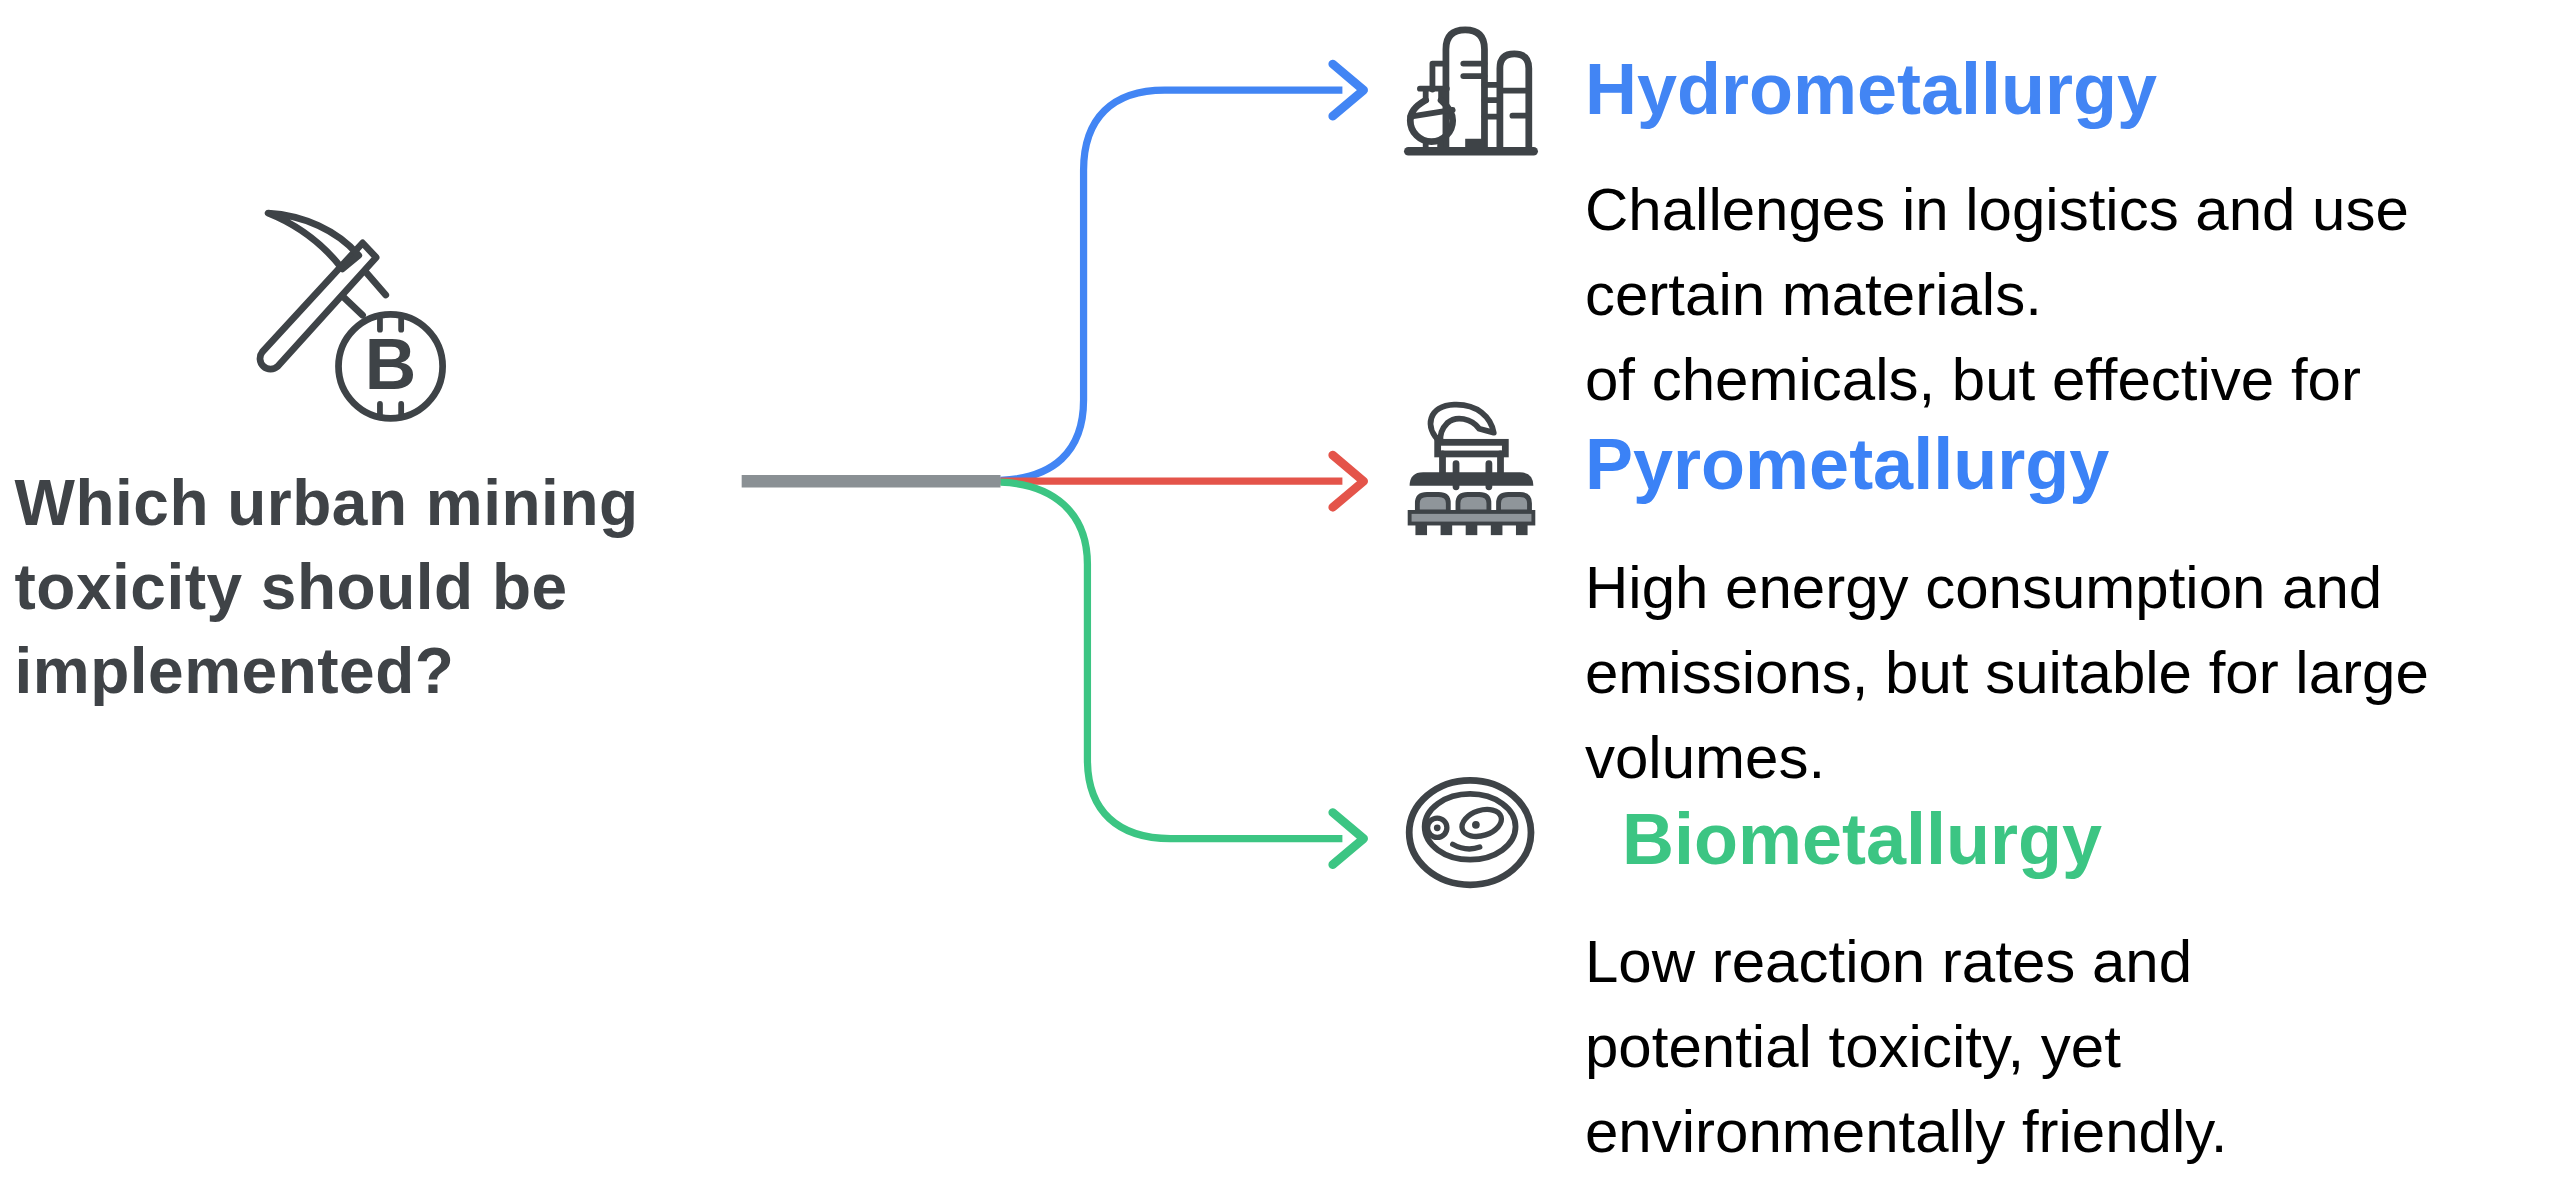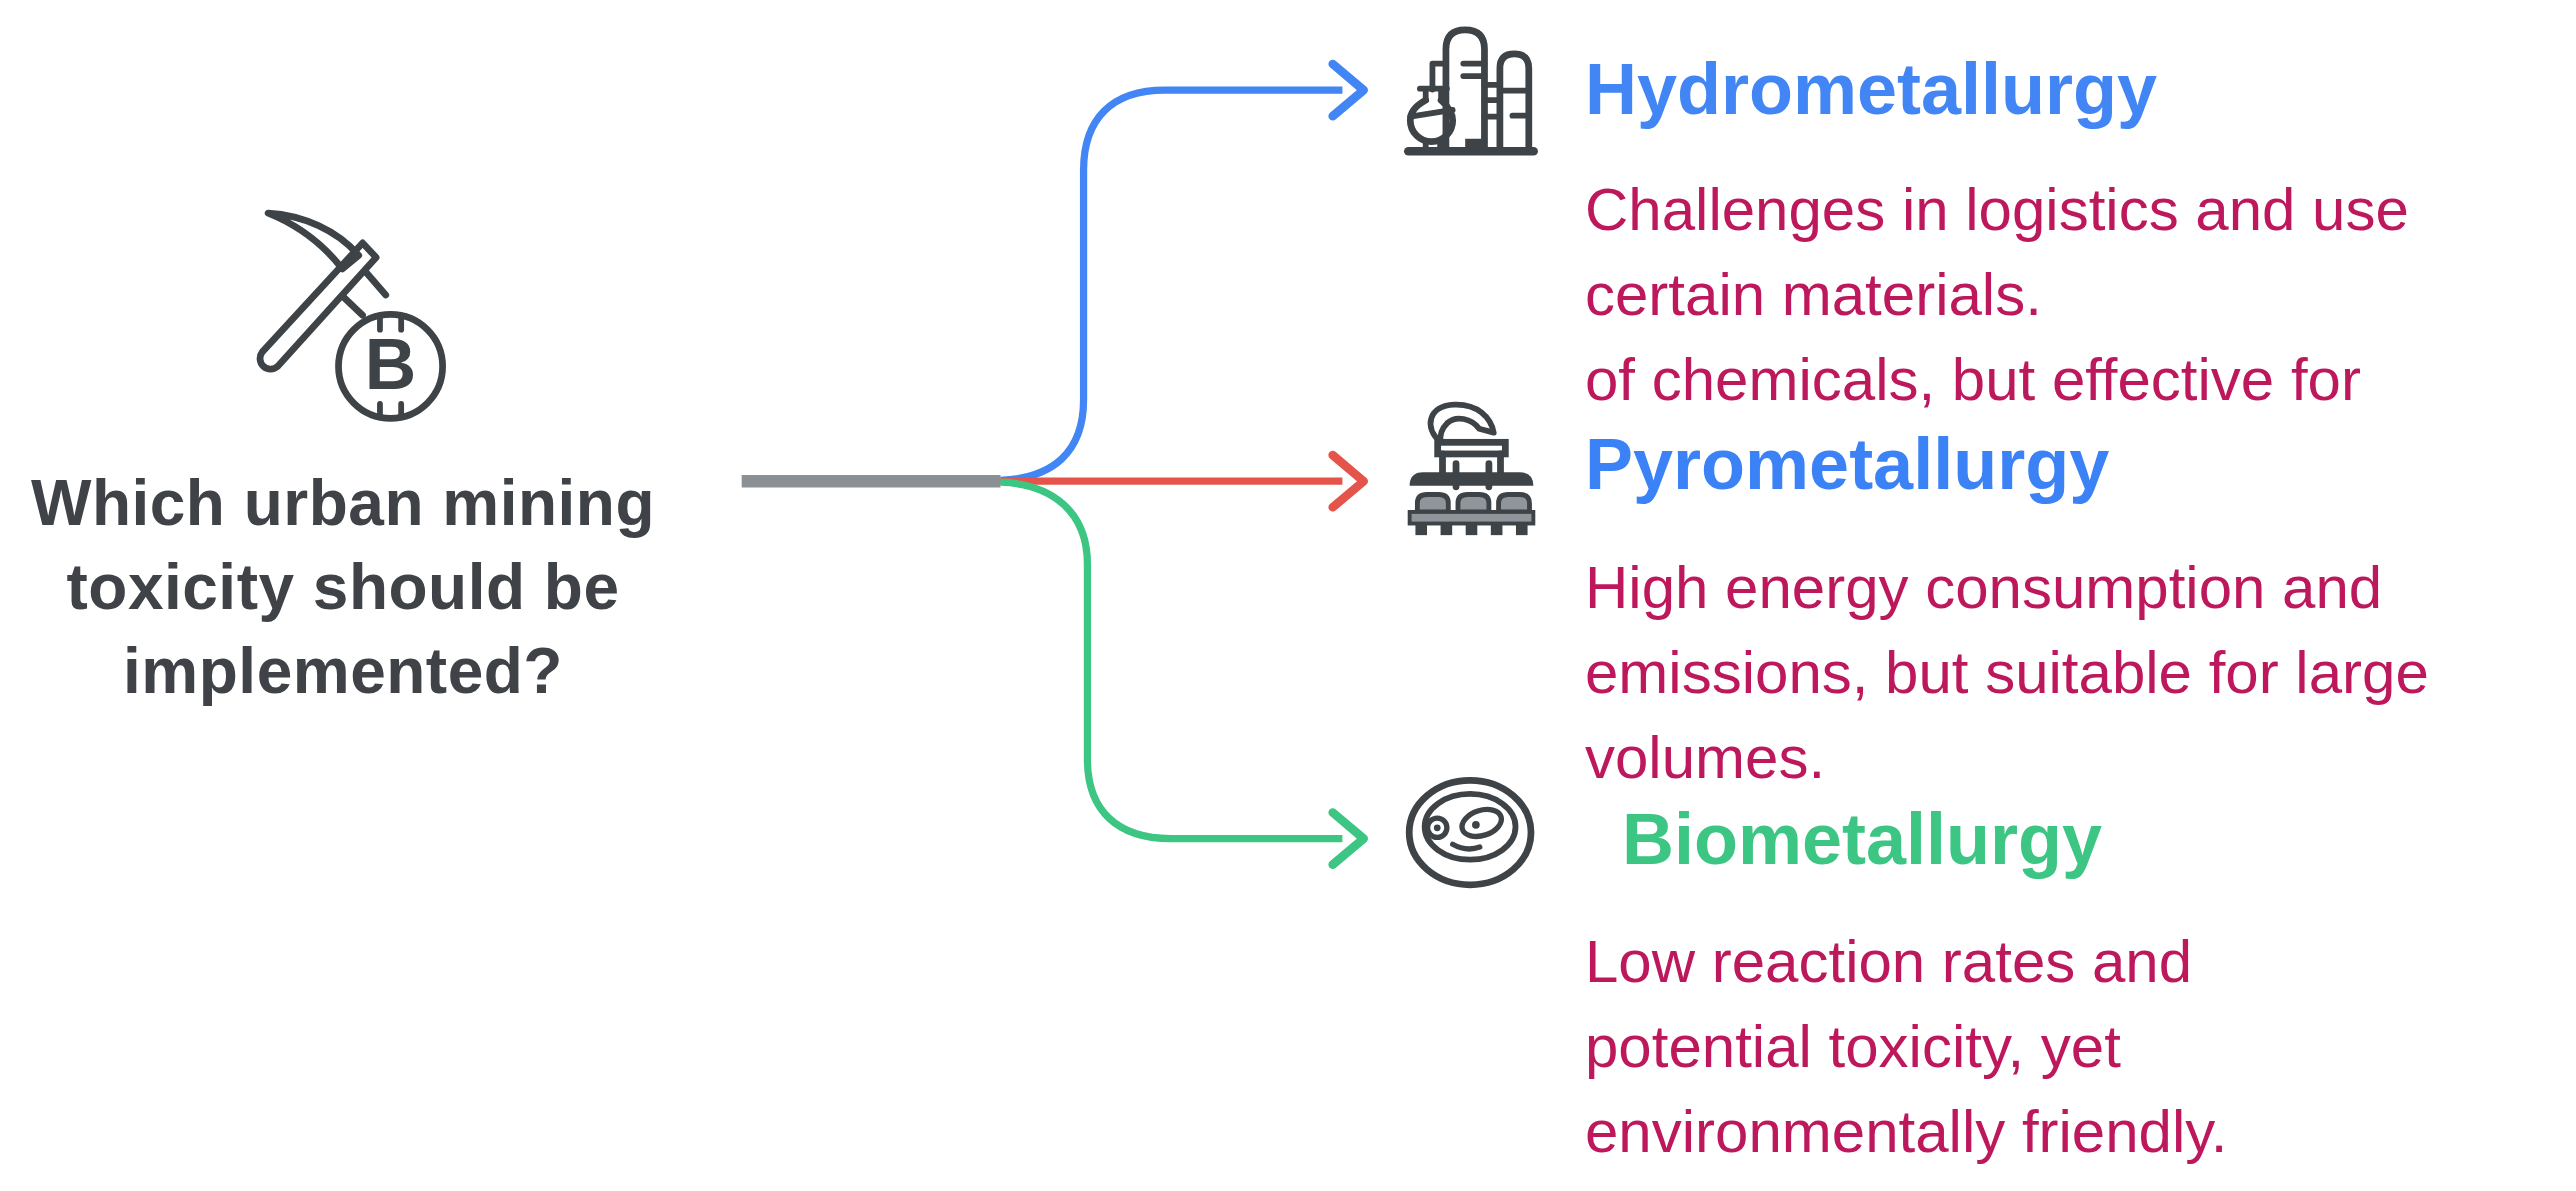--- a/index.html
+++ b/index.html
@@ -11,21 +11,21 @@
     font-family: "Liberation Sans", "DejaVu Sans", sans-serif;
     overflow: hidden;
   }
   .abs { position: absolute; }
 
   
   .question {
     left: 14.5px;
     top: 461px;
     width: 657px;
-    text-align: center;
+    text-align: left;
     font-size: 64px;
     font-weight: bold;
     line-height: 84px;
     color: #3F4347;
     letter-spacing: 0.5px;
   }
 
   
   .branch-title {
     font-size: 72px;
@@ -35,21 +35,21 @@
     left: 1585px;
   }
   .title-hydro { color: #4285F4; top: 51px; }
   .title-pyro  { color: #3b82f6; top: 426px; }
   .title-bio   { color: #3CC583; top: 801px; margin-left: 37px; }
 
   
   .branch-desc {
     font-size: 60px;
     line-height: 85px;
-    color: #be185d;
+    color: #000000;
     white-space: nowrap;
     left: 1585px;
   }
   .desc-hydro { top: 167px; }
   .desc-pyro  { top: 545px; }
   .desc-bio   { top: 919px; }
 
   svg { display: block; overflow: visible; }
   .stroke-ico { fill: none; stroke: #3E4347; stroke-linecap: round; stroke-linejoin: round; }
 </style>

